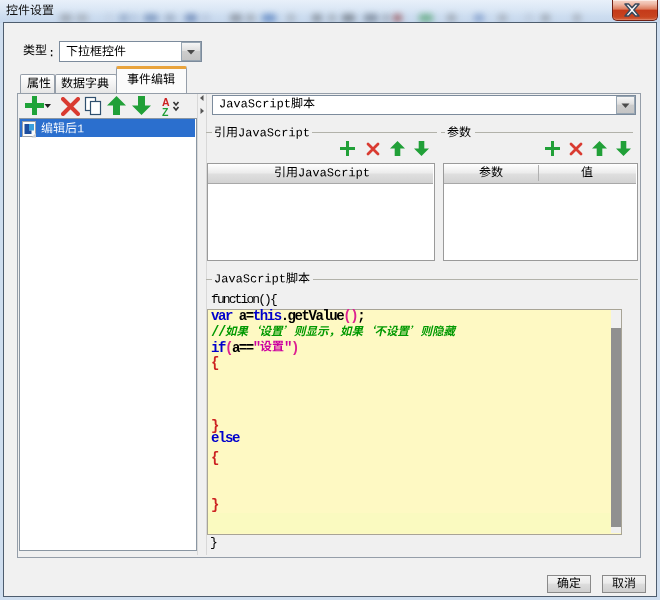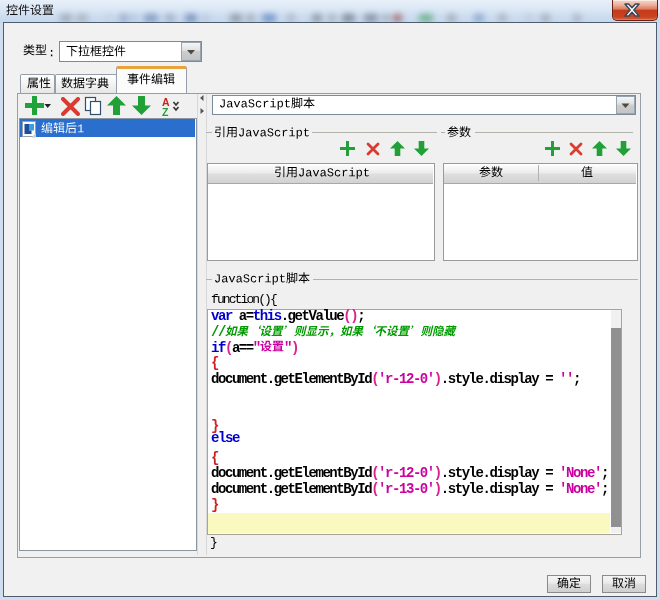--- a/index.html
+++ b/index.html
@@ -173,45 +173,42 @@
   </svg>
 <svg style="position:absolute;left:581px;top:166px;overflow:visible" width="14" height="16">
     <path d="M7.2 0.2C7.2 0.6 7.1 1.0 7.0 1.4H3.9V2.2H6.9C6.8 2.7 6.7 3.0 6.7 3.4H4.6V10.1H3.4V10.9H11.5V10.1H10.4V3.4H7.5C7.6 3.0 7.7 2.7 7.8 2.2H11.1V1.4H7.9L8.1 0.3ZM5.4 10.1V9.1H9.6V10.1ZM5.4 5.8H9.6V6.8H5.4ZM5.4 5.1V4.1H9.6V5.1ZM5.4 7.4H9.6V8.5H5.4ZM3.2 0.2C2.5 2.1 1.5 3.8 0.4 5.0C0.5 5.2 0.8 5.7 0.9 5.9C1.2 5.5 1.6 5.1 1.9 4.6V11.3H2.7V3.2C3.2 2.4 3.6 1.4 4.0 0.5Z" fill="#000"></path>
   </svg>
 <div style="position:absolute;left:206px;top:279px;width:6px;height:1px;background:#b2b2aa;"></div>
 <svg style="position:absolute;left:214px;top:272px;overflow:visible" width="98" height="16">
     <path d="M5.8 7.8Q5.8 9.1 5.2 9.7Q4.5 10.4 3.4 10.4Q2.4 10.4 1.8 9.9Q1.2 9.4 1.0 8.2L2.1 8.1Q2.2 8.8 2.6 9.1Q2.9 9.5 3.4 9.5Q4.7 9.5 4.7 7.9V3.3H2.8V2.4H5.8Z M13.7 9.6Q13.8 9.6 14.0 9.6V10.3Q13.6 10.4 13.2 10.4Q12.6 10.4 12.3 10.1Q12.1 9.7 12.0 9.1H12.0Q11.6 9.8 11.1 10.1Q10.6 10.4 9.8 10.4Q8.9 10.4 8.4 9.9Q8.0 9.4 8.0 8.5Q8.0 6.5 10.6 6.5L12.0 6.4V6.1Q12.0 5.3 11.7 5.0Q11.4 4.6 10.7 4.6Q10.0 4.6 9.7 4.9Q9.4 5.1 9.3 5.7L8.2 5.6Q8.5 3.8 10.7 3.8Q11.9 3.8 12.5 4.4Q13.1 4.9 13.1 6.0V8.7Q13.1 9.2 13.2 9.4Q13.3 9.6 13.7 9.6ZM10.1 9.6Q10.6 9.6 11.1 9.3Q11.5 9.1 11.8 8.6Q12.0 8.2 12.0 7.7V7.2L10.9 7.2Q10.2 7.2 9.8 7.3Q9.5 7.5 9.3 7.8Q9.1 8.1 9.1 8.5Q9.1 9.0 9.3 9.3Q9.6 9.6 10.1 9.6Z M18.6 10.3H17.3L14.8 4.0H16.0L17.6 8.1L17.7 8.4L18.0 9.5L18.2 8.8L18.4 8.1L20.0 4.0H21.2Z M28.1 9.6Q28.2 9.6 28.4 9.6V10.3Q28.0 10.4 27.6 10.4Q27.0 10.4 26.7 10.1Q26.5 9.7 26.4 9.1H26.4Q26.0 9.8 25.5 10.1Q25.0 10.4 24.2 10.4Q23.3 10.4 22.8 9.9Q22.4 9.4 22.4 8.5Q22.4 6.5 25.0 6.5L26.4 6.4V6.1Q26.4 5.3 26.1 5.0Q25.8 4.6 25.1 4.6Q24.4 4.6 24.1 4.9Q23.8 5.1 23.7 5.7L22.6 5.6Q22.9 3.8 25.1 3.8Q26.3 3.8 26.9 4.4Q27.5 4.9 27.5 6.0V8.7Q27.5 9.2 27.6 9.4Q27.7 9.6 28.1 9.6ZM24.5 9.6Q25.0 9.6 25.5 9.3Q25.9 9.1 26.2 8.6Q26.4 8.2 26.4 7.7V7.2L25.3 7.2Q24.6 7.2 24.2 7.3Q23.9 7.5 23.7 7.8Q23.5 8.1 23.5 8.5Q23.5 9.0 23.7 9.3Q24.0 9.6 24.5 9.6Z M35.4 8.1Q35.4 9.2 34.6 9.8Q33.8 10.4 32.4 10.4Q29.7 10.4 29.3 8.3L30.4 8.1Q30.5 8.9 31.0 9.2Q31.5 9.5 32.4 9.5Q33.3 9.5 33.8 9.2Q34.3 8.8 34.3 8.1Q34.3 7.7 34.1 7.5Q33.9 7.2 33.6 7.1Q33.3 6.9 32.9 6.8Q32.5 6.7 32.1 6.6Q31.2 6.3 30.8 6.2Q30.4 6.0 30.1 5.7Q29.9 5.5 29.8 5.1Q29.7 4.8 29.7 4.4Q29.7 3.4 30.4 2.8Q31.1 2.3 32.4 2.3Q33.7 2.3 34.3 2.7Q35.0 3.1 35.2 4.2L34.1 4.4Q34.0 3.7 33.6 3.4Q33.1 3.1 32.4 3.1Q30.7 3.1 30.7 4.4Q30.7 4.7 30.9 4.9Q31.1 5.2 31.3 5.3Q31.6 5.4 31.9 5.5Q32.3 5.6 32.7 5.7Q33.5 5.9 33.9 6.1Q34.2 6.2 34.5 6.4Q34.8 6.6 35.0 6.8Q35.2 7.0 35.3 7.4Q35.4 7.7 35.4 8.1Z M36.8 7.1Q36.8 5.5 37.5 4.7Q38.3 3.8 39.7 3.8Q40.8 3.8 41.5 4.4Q42.2 4.9 42.3 5.7L41.2 5.8Q41.1 5.3 40.7 5.0Q40.4 4.7 39.7 4.7Q38.7 4.7 38.3 5.2Q37.9 5.8 37.9 7.1Q37.9 8.4 38.3 9.0Q38.7 9.6 39.7 9.6Q40.3 9.6 40.7 9.3Q41.1 9.0 41.2 8.3L42.3 8.4Q42.3 9.0 41.9 9.4Q41.6 9.9 41.0 10.2Q40.4 10.4 39.7 10.4Q38.3 10.4 37.5 9.6Q36.8 8.7 36.8 7.1Z M49.3 4.9Q48.7 4.8 48.1 4.8Q47.1 4.8 46.6 5.5Q46.0 6.2 46.0 7.3V10.3H44.9V6.2Q44.9 5.7 44.9 5.1Q44.8 4.5 44.6 4.0H45.6Q45.9 4.8 45.9 5.4H45.9Q46.2 4.8 46.5 4.5Q46.8 4.2 47.2 4.0Q47.6 3.8 48.1 3.8Q48.7 3.8 49.3 3.9Z M54.8 9.5H57.0V10.3H51.2V9.5H53.7V4.8H51.8V4.0H54.8ZM53.6 2.7V1.6H54.8V2.7Z M64.0 7.1Q64.0 10.4 61.7 10.4Q60.3 10.4 59.8 9.3H59.7Q59.8 9.4 59.8 10.3V12.8H58.7V5.3Q58.7 4.3 58.7 4.0H59.7Q59.7 4.0 59.7 4.1Q59.7 4.3 59.7 4.6Q59.7 4.9 59.7 5.0H59.8Q60.1 4.4 60.5 4.1Q61.0 3.8 61.7 3.8Q62.9 3.8 63.4 4.6Q64.0 5.4 64.0 7.1ZM62.9 7.1Q62.9 5.8 62.5 5.2Q62.2 4.6 61.4 4.6Q60.5 4.6 60.1 5.3Q59.8 5.9 59.8 7.2Q59.8 8.5 60.1 9.1Q60.5 9.6 61.4 9.6Q62.2 9.6 62.5 9.0Q62.9 8.5 62.9 7.1Z M65.9 4.8V4.0H66.9L67.3 2.3H68.0V4.0H70.5V4.8H68.0V8.6Q68.0 9.1 68.2 9.3Q68.5 9.5 69.0 9.5Q69.8 9.5 70.8 9.3V10.1Q69.8 10.4 68.8 10.4Q67.9 10.4 67.4 10.0Q66.9 9.6 66.9 8.7V4.8Z M73.0 0.7V5.0C73.0 6.7 73.0 9.2 72.4 10.9C72.5 10.9 72.9 11.1 73.0 11.2C73.4 10.1 73.6 8.6 73.7 7.2H75.1V10.2C75.1 10.3 75.1 10.4 75.0 10.4C74.8 10.4 74.5 10.4 74.0 10.4C74.1 10.6 74.2 11.0 74.3 11.2C74.9 11.2 75.3 11.1 75.6 11.0C75.8 10.9 75.9 10.6 75.9 10.2V0.7ZM73.8 1.5H75.1V3.5H73.8ZM73.8 4.3H75.1V6.3H73.8L73.8 5.0ZM80.3 0.9V11.3H81.1V1.8H82.4V8.2C82.4 8.4 82.4 8.4 82.3 8.4C82.1 8.4 81.8 8.4 81.3 8.4C81.5 8.6 81.6 9.0 81.6 9.2C82.2 9.2 82.6 9.2 82.9 9.1C83.1 8.9 83.2 8.7 83.2 8.3V0.9ZM76.5 10.0 76.5 10.0C76.7 9.9 77.1 9.8 79.2 9.4C79.3 9.7 79.3 9.9 79.3 10.1L80.0 9.9C79.9 9.1 79.5 7.7 79.1 6.7L78.5 6.9C78.7 7.4 78.9 8.1 79.0 8.7L77.3 9.0C77.7 8.1 78.0 6.9 78.3 5.8H79.9V4.9H78.5V3.1H79.7V2.2H78.5V0.3H77.7V2.2H76.5V3.1H77.7V4.9H76.2V5.8H77.5C77.3 7.0 76.8 8.2 76.7 8.5C76.6 8.9 76.4 9.2 76.2 9.2C76.3 9.4 76.5 9.8 76.5 10.0Z M89.5 0.2V2.8H84.8V3.7H88.4C87.5 5.7 86.1 7.6 84.5 8.6C84.7 8.8 85.0 9.1 85.1 9.4C86.9 8.2 88.4 6.0 89.3 3.7H89.5V8.1H86.7V9.0H89.5V11.3H90.5V9.0H93.3V8.1H90.5V3.7H90.6C91.6 6.0 93.1 8.2 94.9 9.3C95.1 9.1 95.4 8.7 95.6 8.5C93.9 7.6 92.4 5.7 91.5 3.7H95.3V2.8H90.5V0.2Z" fill="#000"></path>
   </svg>
 <div style="position:absolute;left:313px;top:279px;width:325px;height:1px;background:#b2b2aa;"></div>
 <div class="code abs" style="left:211px;top:293px;font-size:13px;letter-spacing:-1.9px;font-weight:normal;line-height:13px;">function(){</div>
-<div style="position:absolute;left:207px;top:309px;width:413px;height:224px;background:#ffffff;border:1px solid #a8a496;">
+<div style="position:absolute;left:207px;top:309px;width:413px;height:224px;background:#fef9c3;border:1px solid #a8a496;">
     <div style="position:absolute;left:0;top:203px;width:402px;height:20px;background:#fafac0;"></div>
     <div style="position:absolute;left:403px;top:0;width:10px;height:223px;background:#f0f0f0;"></div>
     <div style="position:absolute;left:403px;top:18px;width:10px;height:199px;background:#909090;"></div>
     <div class="code cl" style="top:-0.7px"><span style="color:#0000cc">var</span> a=<span style="color:#0000cc">this</span>.getValue<span style="color:#dd2090">()</span>;</div>
     <div class="code cl" style="top:15.0px"><span style="color:#009900">//</span></div>
     <div style="position:absolute;left:0;top:15.0px;width:400px;height:15px">
       <svg style="position:absolute;left:17px;top:1px;overflow:visible" width="232" height="15">
         <path d="M5.7 3.0C5.3 4.2 4.8 5.3 4.2 6.2L3.3 5.3C3.6 4.6 4.0 3.8 4.4 3.0ZM1.7 5.7C2.1 6.2 2.7 6.8 3.2 7.4C2.4 8.2 1.5 8.8 0.4 9.1C0.6 9.4 0.8 9.9 0.9 10.3C2.1 9.8 3.1 9.2 4.0 8.3C4.3 8.7 4.5 9.1 4.7 9.3L5.9 8.2C5.7 7.9 5.4 7.5 5.0 7.1C6.0 5.8 6.8 4.1 7.5 1.8L6.6 1.7L6.4 1.7H4.9C5.2 1.0 5.5 0.3 5.8 -0.4L4.4 -0.5C4.2 0.2 3.9 0.9 3.6 1.7H2.2L1.9 3.0H3.0C2.6 4.0 2.1 5.0 1.7 5.7ZM8.1 0.6 5.9 9.9H7.2L7.4 9.1H9.4L9.2 9.7H10.6L12.8 0.6ZM7.7 7.8 9.1 1.9H11.1L9.7 7.8Z M15.5 -0.0 14.3 4.8H17.6L17.4 5.5H13.0L12.7 6.7H16.1C14.9 7.6 13.3 8.4 11.9 8.8C12.1 9.1 12.4 9.6 12.5 9.9C14.0 9.4 15.7 8.5 17.0 7.5L16.3 10.2H17.8L18.4 7.4C19.3 8.4 20.4 9.3 21.7 9.9C22.0 9.5 22.5 9.0 22.9 8.7C21.7 8.3 20.4 7.6 19.6 6.7H23.0L23.3 5.5H18.9L19.1 4.8H22.4L23.6 -0.0ZM16.2 2.9H18.1L17.9 3.6H16.0ZM19.5 2.9H21.3L21.2 3.6H19.3ZM16.6 1.1H18.5L18.3 1.8H16.5ZM19.9 1.1H21.8L21.6 1.8H19.8Z M36.3 -0.1 36.1 -0.7C35.2 -0.3 34.3 0.5 34.0 1.6C33.8 2.3 34.1 2.9 34.7 2.9C35.3 2.9 35.7 2.5 35.8 2.0C35.9 1.6 35.7 1.2 35.2 1.2C35.1 1.2 35.0 1.2 34.9 1.2C35.0 0.9 35.5 0.2 36.3 -0.1Z M37.8 0.4C38.3 1.0 38.9 1.8 39.1 2.3L40.3 1.3C40.0 0.8 39.3 0.1 38.8 -0.4ZM36.4 3.0 36.1 4.3H37.5L36.6 7.8C36.5 8.3 36.1 8.7 35.8 8.9C35.9 9.2 36.2 9.7 36.2 10.1C36.4 9.8 36.9 9.5 39.5 7.7C39.4 7.4 39.3 6.9 39.2 6.5L38.0 7.3L39.1 3.0ZM42.1 -0.2 41.9 1.0C41.7 1.8 41.3 2.7 39.7 3.3C39.9 3.5 40.2 4.0 40.3 4.3C42.2 3.5 42.9 2.2 43.1 1.1H44.7L44.4 2.3C44.1 3.4 44.2 3.9 45.4 3.9C45.5 3.9 45.9 3.9 46.1 3.9C46.4 3.9 46.6 3.9 46.8 3.9C46.9 3.5 46.9 3.0 47.0 2.7C46.8 2.8 46.5 2.8 46.4 2.8C46.2 2.8 45.9 2.8 45.8 2.8C45.6 2.8 45.6 2.7 45.7 2.3L46.3 -0.2ZM44.1 5.7C43.6 6.4 43.0 6.9 42.4 7.4C41.9 6.9 41.5 6.3 41.3 5.7ZM40.0 4.4 39.7 5.7H40.6L40.0 5.9C40.3 6.7 40.6 7.5 41.1 8.1C40.2 8.5 39.2 8.8 38.1 9.0C38.3 9.3 38.4 9.9 38.5 10.2C39.7 9.9 40.9 9.5 41.9 9.0C42.7 9.5 43.5 10.0 44.6 10.2C44.9 9.9 45.4 9.3 45.8 9.0C44.8 8.8 44.0 8.5 43.3 8.1C44.4 7.3 45.3 6.2 46.1 4.7L45.3 4.4L45.1 4.4Z M55.7 0.8H57.0L56.8 1.4H55.5ZM53.1 0.8H54.4L54.2 1.4H52.9ZM50.6 0.8H51.8L51.7 1.4H50.4ZM49.1 4.3 48.0 9.0H46.6L46.4 9.9H56.8L57.0 9.0H55.6L56.7 4.3H53.3L53.4 3.8H57.9L58.1 2.8H53.8L54.0 2.4H58.0L58.6 -0.2H49.5L48.8 2.4H52.6L52.5 2.8H48.3L48.0 3.8H52.1L51.9 4.3ZM49.3 9.0 49.4 8.5H54.4L54.2 9.0ZM49.9 6.2H54.9L54.8 6.7H49.8ZM50.1 5.5 50.2 5.1H55.2L55.1 5.5ZM49.7 7.3H54.6L54.5 7.8H49.6Z M59.5 2.4 59.7 3.0C60.7 2.6 61.6 1.8 61.9 0.6C62.0 -0.1 61.7 -0.6 61.2 -0.6C60.6 -0.6 60.2 -0.2 60.1 0.2C60.0 0.7 60.2 1.1 60.7 1.1C60.8 1.1 60.9 1.1 60.9 1.0C60.8 1.4 60.3 2.0 59.5 2.4Z M72.1 -0.0 70.4 7.1H71.6L73.0 1.2H75.8L74.4 7.0H75.7L77.4 -0.0ZM80.6 -0.4 78.5 8.5C78.4 8.7 78.3 8.8 78.1 8.8C77.8 8.8 77.1 8.8 76.3 8.7C76.4 9.1 76.5 9.8 76.5 10.2C77.5 10.2 78.3 10.1 78.8 9.9C79.4 9.7 79.6 9.3 79.8 8.5L82.0 -0.4ZM78.2 0.5 76.5 7.6H77.8L79.5 0.5ZM73.6 1.9 72.8 5.2C72.4 6.6 71.8 8.2 69.3 9.2C69.5 9.4 69.8 10.0 69.8 10.2C71.2 9.7 72.2 8.9 72.8 8.0C73.4 8.6 74.2 9.5 74.5 10.0L75.6 9.0C75.2 8.5 74.4 7.7 73.8 7.2L72.9 7.9C73.5 7.0 73.9 6.1 74.1 5.2L74.9 1.9Z M85.2 2.8H90.3L90.1 3.6H85.0ZM85.7 1.0H90.7L90.5 1.8H85.5ZM84.5 -0.0 83.4 4.6H91.3L92.4 -0.0ZM90.7 5.2C90.2 5.9 89.4 6.9 88.8 7.4L89.8 7.9C90.4 7.3 91.1 6.5 91.7 5.7ZM82.5 5.7C82.7 6.4 83.0 7.4 83.1 8.0L84.3 7.5C84.2 6.9 83.9 6.0 83.7 5.3ZM87.9 5.0 87.1 8.4H85.8L86.6 5.0H85.3L84.4 8.4H81.0L80.7 9.7H91.5L91.8 8.4H88.4L89.2 5.0Z M95.2 5.2C94.5 6.3 93.5 7.6 92.5 8.3C92.8 8.5 93.3 8.9 93.5 9.2C94.6 8.3 95.8 6.9 96.6 5.5ZM100.6 5.6C101.0 6.8 101.5 8.3 101.5 9.2L103.1 8.6C103.0 7.6 102.5 6.2 102.0 5.1ZM95.8 0.2 95.5 1.5H103.7L104.0 0.2ZM94.1 2.9 93.8 4.3H98.2L97.2 8.6C97.1 8.7 97.1 8.8 96.8 8.8C96.6 8.8 95.8 8.8 95.2 8.8C95.3 9.2 95.3 9.8 95.3 10.2C96.3 10.2 97.1 10.2 97.7 10.0C98.2 9.8 98.5 9.4 98.7 8.6L99.7 4.3H104.1L104.4 2.9Z M105.4 10.8C106.9 10.4 108.0 9.3 108.3 8.0C108.5 7.0 108.2 6.4 107.4 6.4C106.8 6.4 106.2 6.8 106.0 7.5C105.9 8.1 106.3 8.5 106.9 8.5L107.0 8.5C106.8 9.1 106.2 9.6 105.2 9.9Z M120.7 3.0C120.3 4.2 119.8 5.3 119.2 6.2L118.3 5.3C118.6 4.6 119.0 3.8 119.4 3.0ZM116.7 5.7C117.1 6.2 117.7 6.8 118.2 7.4C117.4 8.2 116.5 8.8 115.4 9.1C115.6 9.4 115.8 9.9 115.9 10.3C117.1 9.8 118.1 9.2 119.0 8.3C119.3 8.7 119.5 9.1 119.7 9.3L120.9 8.2C120.7 7.9 120.4 7.5 120.0 7.1C121.0 5.8 121.8 4.1 122.5 1.8L121.6 1.7L121.4 1.7H119.9C120.2 1.0 120.5 0.3 120.8 -0.4L119.4 -0.5C119.2 0.2 118.9 0.9 118.6 1.7H117.2L116.9 3.0H118.0C117.6 4.0 117.1 5.0 116.7 5.7ZM123.1 0.6 120.9 9.9H122.2L122.4 9.1H124.4L124.2 9.7H125.6L127.8 0.6ZM122.7 7.8 124.1 1.9H126.1L124.7 7.8Z M130.5 -0.0 129.3 4.8H132.6L132.4 5.5H128.0L127.7 6.7H131.1C129.9 7.6 128.3 8.4 126.9 8.8C127.1 9.1 127.4 9.6 127.5 9.9C129.0 9.4 130.7 8.5 132.0 7.5L131.3 10.2H132.8L133.4 7.4C134.3 8.4 135.4 9.3 136.7 9.9C137.0 9.5 137.5 9.0 137.9 8.7C136.7 8.3 135.4 7.6 134.6 6.7H138.0L138.3 5.5H133.9L134.1 4.8H137.4L138.6 -0.0ZM131.2 2.9H133.1L132.9 3.6H131.0ZM134.5 2.9H136.3L136.2 3.6H134.3ZM131.6 1.1H133.5L133.3 1.8H131.5ZM134.9 1.1H136.8L136.6 1.8H134.8Z M151.3 -0.1 151.1 -0.7C150.2 -0.3 149.3 0.5 149.0 1.6C148.8 2.3 149.1 2.9 149.7 2.9C150.3 2.9 150.7 2.5 150.8 2.0C150.9 1.6 150.7 1.2 150.2 1.2C150.1 1.2 150.0 1.2 149.9 1.2C150.0 0.9 150.5 0.2 151.3 -0.1Z M152.4 0.2 152.1 1.6H156.7C155.2 3.4 153.0 5.2 150.6 6.2C150.8 6.5 151.1 7.0 151.3 7.4C152.8 6.7 154.3 5.7 155.6 4.6L154.3 10.2H155.8L157.2 4.2C158.2 5.2 159.5 6.5 160.0 7.4L161.4 6.3C160.8 5.4 159.3 4.0 158.3 3.2L157.3 3.9L157.6 2.7C157.9 2.3 158.2 2.0 158.5 1.6H162.1L162.4 0.2Z M164.3 0.4C164.8 1.0 165.4 1.8 165.6 2.3L166.8 1.3C166.5 0.8 165.8 0.1 165.3 -0.4ZM162.9 3.0 162.6 4.3H164.0L163.1 7.8C163.0 8.3 162.6 8.7 162.3 8.9C162.4 9.2 162.7 9.7 162.7 10.1C162.9 9.8 163.4 9.5 166.0 7.7C165.9 7.4 165.8 6.9 165.7 6.5L164.5 7.3L165.6 3.0ZM168.6 -0.2 168.4 1.0C168.2 1.8 167.8 2.7 166.2 3.3C166.4 3.5 166.8 4.0 166.8 4.3C168.7 3.5 169.4 2.2 169.6 1.1H171.2L170.9 2.3C170.6 3.4 170.7 3.9 171.9 3.9C172.0 3.9 172.4 3.9 172.6 3.9C172.9 3.9 173.1 3.9 173.3 3.9C173.4 3.5 173.4 3.0 173.5 2.7C173.3 2.8 173.0 2.8 172.9 2.8C172.7 2.8 172.4 2.8 172.3 2.8C172.1 2.8 172.1 2.7 172.2 2.3L172.8 -0.2ZM170.6 5.7C170.1 6.4 169.5 6.9 168.9 7.4C168.4 6.9 168.0 6.3 167.8 5.7ZM166.5 4.4 166.2 5.7H167.1L166.5 5.9C166.8 6.7 167.1 7.5 167.6 8.1C166.7 8.5 165.7 8.8 164.6 9.0C164.8 9.3 164.9 9.9 165.0 10.2C166.2 9.9 167.4 9.5 168.4 9.0C169.2 9.5 170.0 10.0 171.1 10.2C171.4 9.9 171.9 9.3 172.3 9.0C171.3 8.8 170.5 8.5 169.8 8.1C170.9 7.3 171.8 6.2 172.6 4.7L171.8 4.4L171.6 4.4Z M182.2 0.8H183.5L183.3 1.4H182.0ZM179.6 0.8H180.9L180.7 1.4H179.4ZM177.1 0.8H178.3L178.2 1.4H176.9ZM175.6 4.3 174.5 9.0H173.1L172.9 9.9H183.3L183.5 9.0H182.1L183.2 4.3H179.8L179.9 3.8H184.4L184.6 2.8H180.3L180.5 2.4H184.5L185.1 -0.2H176.0L175.3 2.4H179.1L179.0 2.8H174.8L174.5 3.8H178.6L178.4 4.3ZM175.8 9.0 175.9 8.5H180.9L180.7 9.0ZM176.4 6.2H181.4L181.3 6.7H176.3ZM176.6 5.5 176.7 5.1H181.7L181.6 5.5ZM176.2 7.3H181.1L181.0 7.8H176.1Z M186.0 2.4 186.2 3.0C187.2 2.6 188.1 1.8 188.4 0.6C188.5 -0.1 188.2 -0.6 187.7 -0.6C187.1 -0.6 186.7 -0.2 186.6 0.2C186.5 0.7 186.7 1.1 187.2 1.1C187.3 1.1 187.4 1.1 187.4 1.0C187.3 1.4 186.8 2.0 186.0 2.4Z M198.6 -0.0 196.9 7.1H198.1L199.5 1.2H202.3L200.9 7.0H202.2L203.9 -0.0ZM207.1 -0.4 205.0 8.5C204.9 8.7 204.8 8.8 204.6 8.8C204.3 8.8 203.6 8.8 202.8 8.7C202.9 9.1 203.0 9.8 203.0 10.2C204.0 10.2 204.8 10.1 205.3 9.9C205.9 9.7 206.1 9.3 206.3 8.5L208.5 -0.4ZM204.7 0.5 203.0 7.6H204.3L206.0 0.5ZM200.1 1.9 199.3 5.2C198.9 6.6 198.3 8.2 195.8 9.2C196.0 9.4 196.3 10.0 196.3 10.2C197.7 9.7 198.7 8.9 199.3 8.0C199.9 8.6 200.7 9.5 201.0 10.0L202.1 9.0C201.7 8.5 200.9 7.7 200.3 7.2L199.4 7.9C200.0 7.0 200.4 6.1 200.6 5.2L201.4 1.9Z M211.8 7.2C211.5 7.8 211.0 8.7 210.5 9.2L211.4 9.9C211.9 9.2 212.4 8.3 212.8 7.6ZM215.3 -0.5C214.8 0.2 213.9 1.1 212.8 1.8C213.0 1.9 213.2 2.1 213.3 2.3L213.1 3.3H217.6L217.5 3.9H213.2L213.0 4.8H217.3L217.1 5.5H212.5L212.3 6.5H214.6L213.9 6.9C214.4 7.4 214.9 8.1 215.2 8.5L216.2 7.7C216.0 7.4 215.5 6.9 215.1 6.5H218.1L219.2 2.3H217.5C218.0 1.8 218.5 1.3 218.9 0.8L218.2 0.3L218.0 0.3H216.0L216.5 -0.3ZM214.0 2.3C214.4 2.0 214.8 1.7 215.1 1.3H217.0C216.7 1.7 216.4 2.0 216.1 2.3ZM216.5 7.5C216.6 7.8 216.7 8.2 216.8 8.6C216.4 8.5 216.1 8.4 215.9 8.2C215.7 8.9 215.6 8.9 215.3 8.9C215.1 8.9 214.4 8.9 214.2 8.9C213.8 8.9 213.8 8.9 213.8 8.6L214.2 7.3H213.0L212.6 8.6C212.4 9.7 212.5 10.1 213.8 10.1C214.0 10.1 214.9 10.1 215.2 10.1C216.0 10.1 216.4 9.8 216.8 8.8C216.9 9.2 216.9 9.5 216.9 9.8L218.2 9.3C218.1 8.7 217.9 7.8 217.6 7.1ZM210.0 -0.1 207.6 10.2H208.8L211.0 1.1H211.9C211.6 1.9 211.1 2.9 210.6 3.7C211.1 4.5 211.1 5.2 211.0 5.7C210.9 6.0 210.8 6.2 210.6 6.3C210.5 6.4 210.4 6.5 210.3 6.5C210.1 6.5 210.0 6.5 209.8 6.4C209.9 6.8 209.9 7.3 209.8 7.6C210.1 7.6 210.3 7.6 210.5 7.6C210.8 7.5 211.0 7.5 211.3 7.3C211.7 7.1 212.0 6.6 212.1 5.9C212.3 5.2 212.3 4.4 211.8 3.5C212.4 2.6 213.1 1.4 213.6 0.4L212.8 -0.1L212.6 -0.1Z M229.2 3.8C228.9 4.6 228.5 5.3 228.1 6.0C228.2 5.2 228.3 4.4 228.5 3.4H230.9L231.2 2.2H230.7L231.0 2.0C230.9 1.8 230.6 1.5 230.4 1.3H231.3L231.6 0.1H229.0L229.2 -0.6H227.8L227.6 0.1H225.2L225.4 -0.6H224.0L223.8 0.1H221.3L221.0 1.3H223.6L223.4 1.8H224.8L224.9 1.3H227.4L227.2 1.9H227.6L227.5 2.2H222.6L222.2 4.1H221.5L222.0 2.4H221.0L220.2 5.5H221.2L221.3 5.2H221.9L221.8 5.7L221.7 5.9H219.6L219.4 7.0H219.9L219.9 7.3C219.7 7.9 219.4 9.0 218.6 9.7C218.8 9.8 219.1 10.1 219.3 10.2C220.2 9.4 220.6 8.1 220.8 7.3L220.9 7.0H221.4C221.1 8.0 220.7 8.9 220.2 9.7C220.4 9.8 220.9 10.1 221.1 10.3C222.0 9.0 222.6 7.1 222.9 5.7L223.5 3.4H227.3C227.0 5.1 226.8 6.5 226.9 7.6C226.6 7.9 226.3 8.2 226.1 8.5L226.1 8.1H225.2L225.3 7.5H226.2L226.8 5.2H225.9L226.0 4.7H226.9L227.1 3.8H223.7L222.4 9.6H223.3L223.5 9.0H225.4C225.2 9.2 224.9 9.3 224.7 9.4C224.9 9.6 225.3 10.1 225.5 10.3C226.0 9.9 226.5 9.5 227.0 9.0C227.2 9.8 227.6 10.2 228.2 10.2C229.0 10.2 229.4 9.9 230.0 8.2C229.8 8.1 229.4 7.8 229.2 7.6C228.9 8.7 228.7 9.0 228.5 9.0C228.3 9.0 228.1 8.6 228.1 7.9C229.0 6.8 229.7 5.5 230.4 4.0ZM229.3 1.8C229.5 1.9 229.6 2.1 229.8 2.2H228.7L228.9 1.6H228.7L228.7 1.3H230.1ZM224.3 8.1H223.7L223.8 7.5H224.5ZM225.0 5.2H224.4L224.5 4.7H225.1ZM224.2 6.1H225.6L225.5 6.7H224.0Z" fill="#009900"></path>
       </svg>
     </div>
     <div class="code cl" style="top:30.7px"><span style="color:#0000cc">if</span><span style="color:#dd2090">(</span>a==<span style="color:#cc00a0">"</span></div>
     <div style="position:absolute;left:0;top:30.7px;width:120px;height:15px">
       <svg style="position:absolute;left:52px;top:0px;overflow:visible" width="26" height="16">
         <path d="M1.2 0.3C1.9 0.9 2.7 1.7 3.1 2.3L4.1 1.3C3.7 0.8 2.8 -0.0 2.1 -0.5ZM0.4 3.0V4.4H1.9V8.0C1.9 8.6 1.5 9.0 1.3 9.2C1.5 9.5 1.9 10.1 2.0 10.4C2.2 10.1 2.6 9.8 4.8 7.9C4.6 7.6 4.4 7.1 4.3 6.7L3.2 7.6V3.0ZM5.6 -0.3V1.0C5.6 1.8 5.4 2.7 3.9 3.3C4.2 3.5 4.7 4.1 4.9 4.4C6.6 3.6 7.0 2.2 7.0 1.0H8.6V2.3C8.6 3.5 8.8 4.0 10.0 4.0C10.2 4.0 10.6 4.0 10.8 4.0C11.1 4.0 11.3 4.0 11.5 3.9C11.5 3.6 11.4 3.1 11.4 2.7C11.3 2.8 11.0 2.8 10.8 2.8C10.6 2.8 10.3 2.8 10.2 2.8C10.0 2.8 9.9 2.7 9.9 2.3V-0.3ZM9.2 5.9C8.8 6.5 8.3 7.1 7.7 7.6C7.1 7.1 6.6 6.5 6.3 5.9ZM4.6 4.5V5.9H5.5L4.9 6.0C5.4 6.9 5.9 7.7 6.6 8.4C5.8 8.8 4.8 9.1 3.7 9.3C4.0 9.6 4.3 10.2 4.4 10.6C5.6 10.3 6.7 9.9 7.7 9.3C8.6 9.9 9.6 10.3 10.8 10.6C11.0 10.2 11.4 9.6 11.7 9.3C10.6 9.1 9.7 8.8 8.9 8.4C9.8 7.5 10.5 6.3 11.0 4.8L10.1 4.5L9.9 4.5Z M20.0 0.7H21.4V1.4H20.0ZM17.3 0.7H18.7V1.4H17.3ZM14.6 0.7H16.0V1.4H14.6ZM14.0 4.4V9.2H12.6V10.3H23.4V9.2H22.0V4.4H18.3L18.4 3.9H23.1V2.9H18.6L18.7 2.4H22.8V-0.3H13.3V2.4H17.2L17.1 2.9H12.8V3.9H17.0L17.0 4.4ZM15.4 9.2V8.8H20.5V9.2ZM15.4 6.4H20.5V6.9H15.4ZM15.4 5.7V5.2H20.5V5.7ZM15.4 7.6H20.5V8.0H15.4Z" fill="#cc00a0"></path>
       </svg>
       <span class="code" style="position:absolute;left:76px;top:0;line-height:15.4px"><span style="color:#cc00a0">"</span><span style="color:#dd2090">)</span></span>
     </div>
     <div class="code cl" style="top:46.4px"><span style="color:#cc2222">{</span></div>
-    <div class="code cl" style="top:62.1px">document.getElementById<span style="color:#dd2090">(</span><span style="color:#cc00a0">'r-12-0'</span><span style="color:#dd2090">)</span>.style.display = <span style="color:#cc00a0">''</span>;</div>
     <div class="code cl" style="top:109.2px"><span style="color:#cc2222">}</span></div>
     <div class="code cl" style="top:121px"><span style="color:#0000cc">else</span></div>
     <div class="code cl" style="top:140.6px"><span style="color:#cc2222">{</span></div>
-    <div class="code cl" style="top:156.3px">document.getElementById<span style="color:#dd2090">(</span><span style="color:#cc00a0">'r-12-0'</span><span style="color:#dd2090">)</span>.style.display = <span style="color:#cc00a0">'None'</span>;</div>
-    <div class="code cl" style="top:172.0px">document.getElementById<span style="color:#dd2090">(</span><span style="color:#cc00a0">'r-13-0'</span><span style="color:#dd2090">)</span>.style.display = <span style="color:#cc00a0">'None'</span>;</div>
     <div class="code cl" style="top:187.7px"><span style="color:#cc2222">}</span></div>
   </div>
 <div class="code abs" style="left:210px;top:536px;font-size:13px;font-weight:normal;line-height:13px;">}</div>
 <div style="position:absolute;left:547px;top:575px;width:42px;height:16px;background:linear-gradient(#f4f4f4,#ebebeb 45%,#dddddd 50%,#cfcfcf);border:1px solid #8a8a8a;"></div>
 <svg style="position:absolute;left:557px;top:577px;overflow:visible" width="26" height="16">
     <path d="M6.6 0.2C6.1 1.7 5.2 3.1 4.2 4.0C4.3 4.1 4.6 4.5 4.7 4.6C4.9 4.5 5.1 4.3 5.3 4.0V6.5C5.3 7.8 5.2 9.6 4.0 10.8C4.2 10.9 4.6 11.1 4.7 11.3C5.5 10.5 5.9 9.4 6.0 8.3H7.7V10.8H8.5V8.3H10.3V10.2C10.3 10.3 10.2 10.4 10.1 10.4C9.9 10.4 9.5 10.4 8.9 10.4C9.0 10.6 9.1 10.9 9.2 11.2C9.9 11.2 10.4 11.2 10.7 11.0C11.0 10.9 11.1 10.6 11.1 10.2V3.3H8.9C9.3 2.8 9.8 2.1 10.1 1.6L9.5 1.2L9.4 1.2H7.1C7.2 0.9 7.3 0.7 7.4 0.4ZM7.7 7.5H6.1C6.1 7.2 6.2 6.8 6.2 6.5V6.1H7.7ZM8.5 7.5V6.1H10.3V7.5ZM7.7 5.4H6.2V4.1H7.7ZM8.5 5.4V4.1H10.3V5.4ZM5.9 3.3H5.9C6.2 2.9 6.5 2.4 6.7 2.0H8.9C8.6 2.4 8.3 2.9 8.0 3.3ZM0.7 0.9V1.7H2.1C1.8 3.5 1.3 5.2 0.4 6.4C0.6 6.6 0.8 7.1 0.8 7.3C1.1 7.0 1.3 6.7 1.5 6.4V10.7H2.2V9.7H4.3V4.6H2.2C2.5 3.7 2.8 2.7 3.0 1.7H4.7V0.9ZM2.2 5.4H3.6V8.9H2.2Z M14.7 5.8C14.4 7.9 13.8 9.7 12.4 10.7C12.6 10.8 13.0 11.1 13.2 11.3C14.0 10.6 14.5 9.7 15.0 8.6C16.1 10.6 17.9 11.1 20.4 11.1H23.2C23.2 10.8 23.4 10.4 23.5 10.2C22.9 10.2 20.9 10.2 20.4 10.2C19.7 10.2 19.1 10.1 18.5 10.0V7.6H22.0V6.8H18.5V4.8H21.5V3.9H14.5V4.8H17.5V9.8C16.5 9.4 15.8 8.7 15.3 7.4C15.4 6.9 15.5 6.4 15.6 5.9ZM17.1 0.4C17.3 0.7 17.5 1.2 17.7 1.6H13.0V4.2H13.9V2.4H22.1V4.2H23.0V1.6H18.7C18.6 1.2 18.3 0.6 18.0 0.1Z" fill="#000"></path>
   </svg>
 <div style="position:absolute;left:602px;top:575px;width:42px;height:16px;background:linear-gradient(#f4f4f4,#ebebeb 45%,#dddddd 50%,#cfcfcf);border:1px solid #8a8a8a;"></div>
 <svg style="position:absolute;left:612px;top:577px;overflow:visible" width="26" height="16">
     <path d="M10.2 2.4C9.9 4.2 9.4 5.8 8.8 7.0C8.1 5.7 7.7 4.1 7.5 2.4ZM6.1 1.6V2.4H6.7C7.0 4.5 7.5 6.4 8.3 7.9C7.5 9.1 6.7 10.0 5.7 10.6C6.0 10.7 6.2 11.0 6.3 11.3C7.2 10.6 8.0 9.8 8.7 8.8C9.3 9.8 10.1 10.6 11.0 11.2C11.1 10.9 11.4 10.6 11.6 10.5C10.6 9.9 9.9 9.1 9.2 8.0C10.2 6.4 10.8 4.3 11.1 1.7L10.6 1.5L10.4 1.6ZM0.5 8.7 0.7 9.6 4.3 9.0V11.2H5.1V8.8L6.2 8.6L6.2 7.9L5.1 8.0V1.6H6.0V0.8H0.6V1.6H1.4V8.6ZM2.2 1.6H4.3V3.3H2.2ZM2.2 4.1H4.3V5.8H2.2ZM2.2 6.6H4.3V8.2L2.2 8.5Z M22.4 0.6C22.1 1.3 21.5 2.2 21.1 2.8L21.9 3.2C22.3 2.6 22.8 1.7 23.2 0.9ZM16.2 1.0C16.7 1.7 17.2 2.6 17.4 3.2L18.2 2.8C18.0 2.2 17.5 1.3 17.0 0.6ZM13.0 1.0C13.8 1.4 14.7 2.0 15.1 2.4L15.6 1.7C15.2 1.3 14.3 0.7 13.6 0.4ZM12.5 4.2C13.2 4.6 14.1 5.2 14.6 5.6L15.1 4.9C14.7 4.5 13.7 3.9 13.0 3.5ZM12.8 10.6 13.6 11.1C14.2 10.0 15.0 8.5 15.5 7.2L14.9 6.7C14.3 8.0 13.4 9.6 12.8 10.6ZM17.4 6.6H21.9V7.9H17.4ZM17.4 5.8V4.5H21.9V5.8ZM19.2 0.2V3.6H16.5V11.3H17.4V8.6H21.9V10.1C21.9 10.3 21.8 10.3 21.6 10.3C21.4 10.4 20.8 10.4 20.1 10.3C20.2 10.6 20.4 10.9 20.4 11.2C21.3 11.2 21.9 11.2 22.3 11.0C22.6 10.9 22.7 10.6 22.7 10.1V3.6H20.1V0.2Z" fill="#000"></path>

